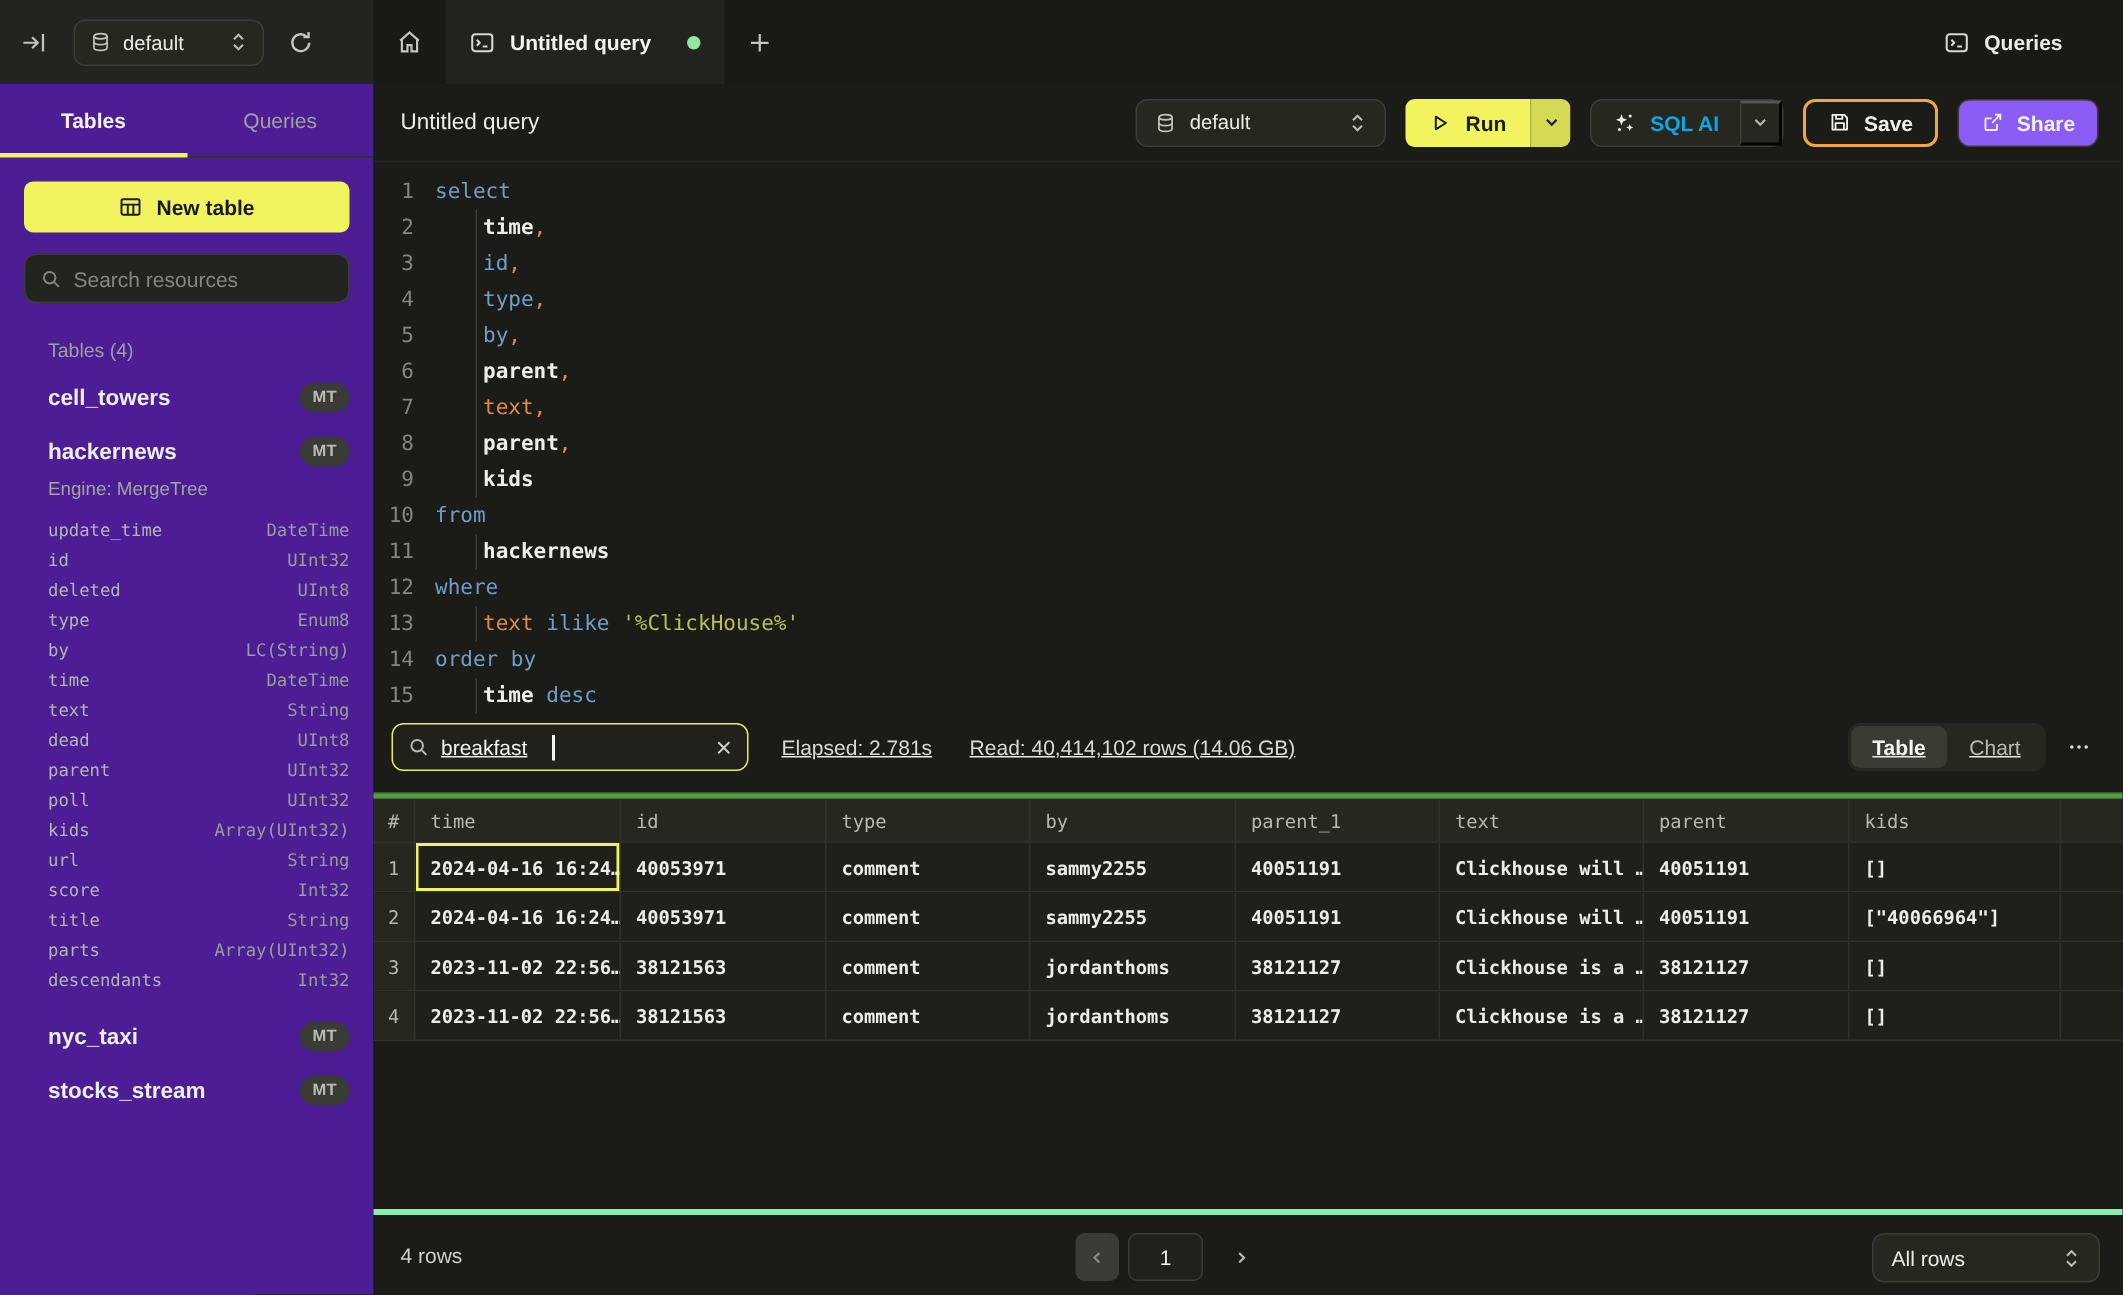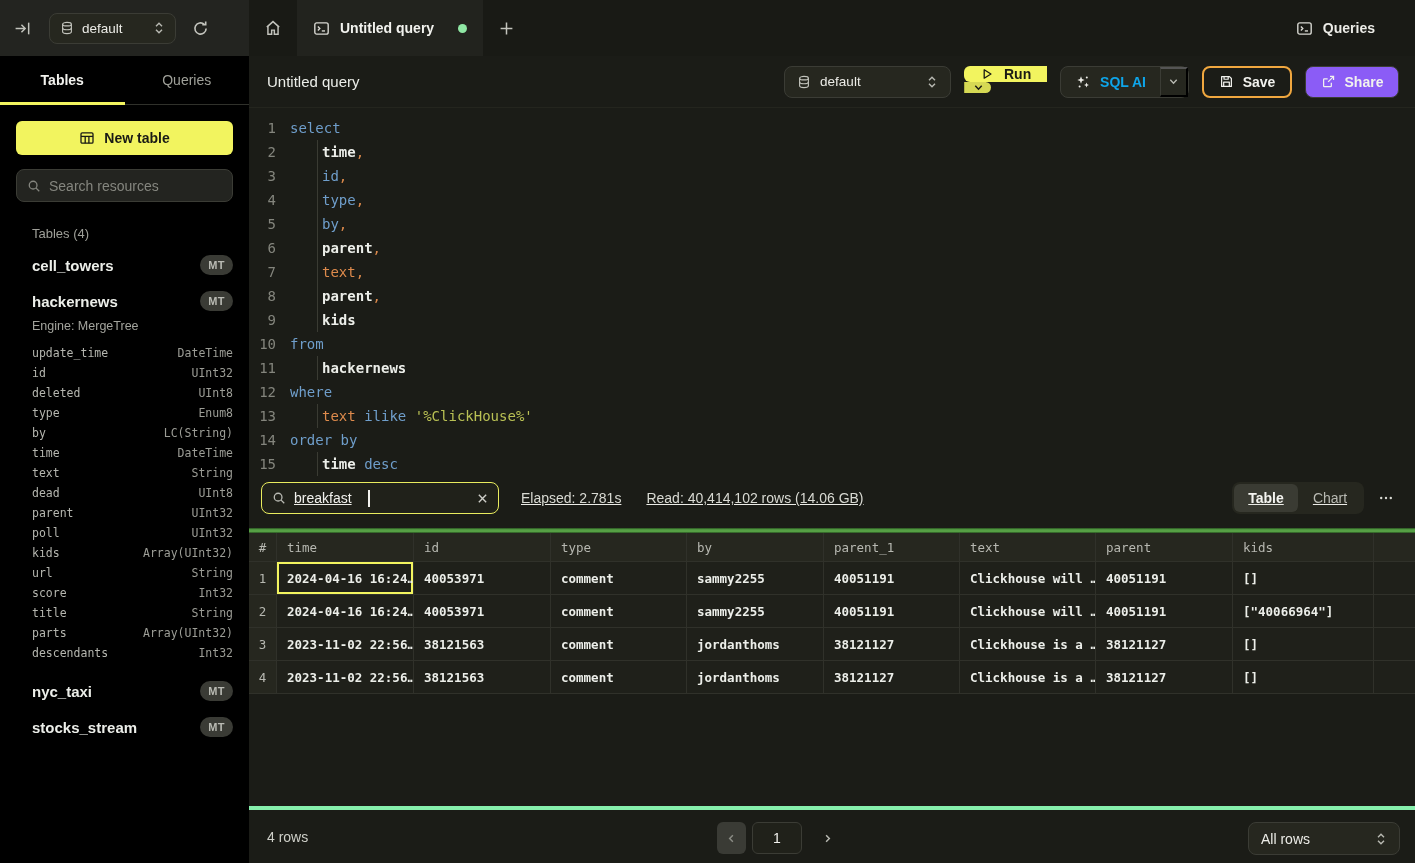--- a/index.html
+++ b/index.html
@@ -19,21 +19,21 @@
   .home-btn { width:48px; height:56px; }
   .query-tab { width:186px; height:56px; background:#22231e; display:flex; align-items:center; padding:0 16px; gap:10px; cursor:pointer; }
   .query-tab .tab-title { font-size:14px; font-weight:600; color:#f2f2ee; flex:1; }
   .dot { width:9px; height:9px; border-radius:50%; background:#8fe7a4; flex:none; }
   .newtab-btn { width:46px; height:56px; }
   .topbar-spacer { flex:1; }
   .queries-btn { display:flex; align-items:center; gap:10px; margin-right:40px; background:none; border:none;
     color:#ecece7; font-size:14px; font-weight:600; cursor:pointer; }
 
   
-  .sidebar { position:absolute; top:56px; left:0; width:249px; height:807px; background:#000000; }
+  .sidebar { position:absolute; top:56px; left:0; width:249px; height:807px; background:#4c1d95; }
   .side-tabs { height:49px; display:flex; border-bottom:1px solid #30312b; }
   .side-tab { flex:1; background:none; border:none; font-size:14px; color:#9fa099; cursor:pointer; position:relative; }
   .side-tab.active { color:#f2f2ee; font-weight:600; }
   .side-tab.active::after { content:""; position:absolute; left:0; right:0; bottom:-1px; height:3px; background:#f2f45f; }
   .side-content { padding:16px; }
   .new-table-btn { width:217px; height:34px; background:#f2f45f; border:none; border-radius:6px; color:#191a15;
     font-size:14px; font-weight:600; display:flex; align-items:center; justify-content:center; gap:9px; cursor:pointer; }
   .side-search { margin-top:14px; width:217px; height:33px; background:#232420; border:1px solid #3b3c35; border-radius:8px;
     display:flex; align-items:center; padding:0 10px; gap:8px; }
   .side-search input { background:none; border:none; outline:none; color:#d8d8d2; font-size:14px; width:160px;
@@ -52,21 +52,21 @@
   .schema-type { color:#9c9d96; }
 
   
   .main { position:absolute; top:56px; left:249px; width:1166px; height:807px; background:#1b1c17; display:flex; flex-direction:column; }
   .main-toolbar { height:52px; flex:none; display:flex; align-items:center; padding:0 16px 0 18px; border-bottom:1px solid #24251e; }
   .page-title { font-size:15px; color:#eceee9; }
   .toolbar-right { margin-left:auto; display:flex; align-items:center; gap:13px; }
   .db-select { width:167px; height:32px; background:#26271f; border:1px solid #3b3c35; border-radius:8px;
     display:flex; align-items:center; padding:0 12px; gap:9px; color:#ecece7; font-size:13.5px; cursor:pointer; }
   .db-select .lbl { flex:1; text-align:left; }
-  .run-btn { display:flex; height:32px; cursor:pointer;flex-direction:column; }
+  .run-btn { display:flex; height:32px; cursor:pointer; }
   .run-main { width:83px; background:#f2f45f; border:none; border-radius:6px 0 0 6px; display:flex; align-items:center;
     justify-content:center; gap:10px; color:#1a1b14; font-size:14px; font-weight:600; cursor:pointer; }
   .run-caret { width:27px; background:#d6d954; border:none; border-left:1px solid rgba(0,0,0,.18); border-radius:0 6px 6px 0;
     display:flex; align-items:center; justify-content:center; color:#1a1b14; cursor:pointer; }
   .sqlai-btn { height:32px; background:#26271f; border:1px solid #3b3c35; border-radius:8px; display:flex; align-items:center; cursor:pointer; }
   .sqlai-main { display:flex; align-items:center; gap:9px; padding:0 14px; color:#0ea5e9; font-size:14px; font-weight:700; }
   .sqlai-caret { width:28px; height:100%; border-left:1px solid #3b3c35; display:flex; align-items:center; justify-content:center; color:#b9bab3; }
   .save-btn { height:32px; width:90px; background:transparent; border:2px solid #f0a73f; border-radius:8px;
     display:flex; align-items:center; justify-content:center; gap:9px; color:#f2f2ee; font-size:14px; font-weight:600; cursor:pointer; }
   .share-btn { height:32px; width:94px; background:#8b5cf6; border:1px solid #3b3c35; border-radius:8px;

